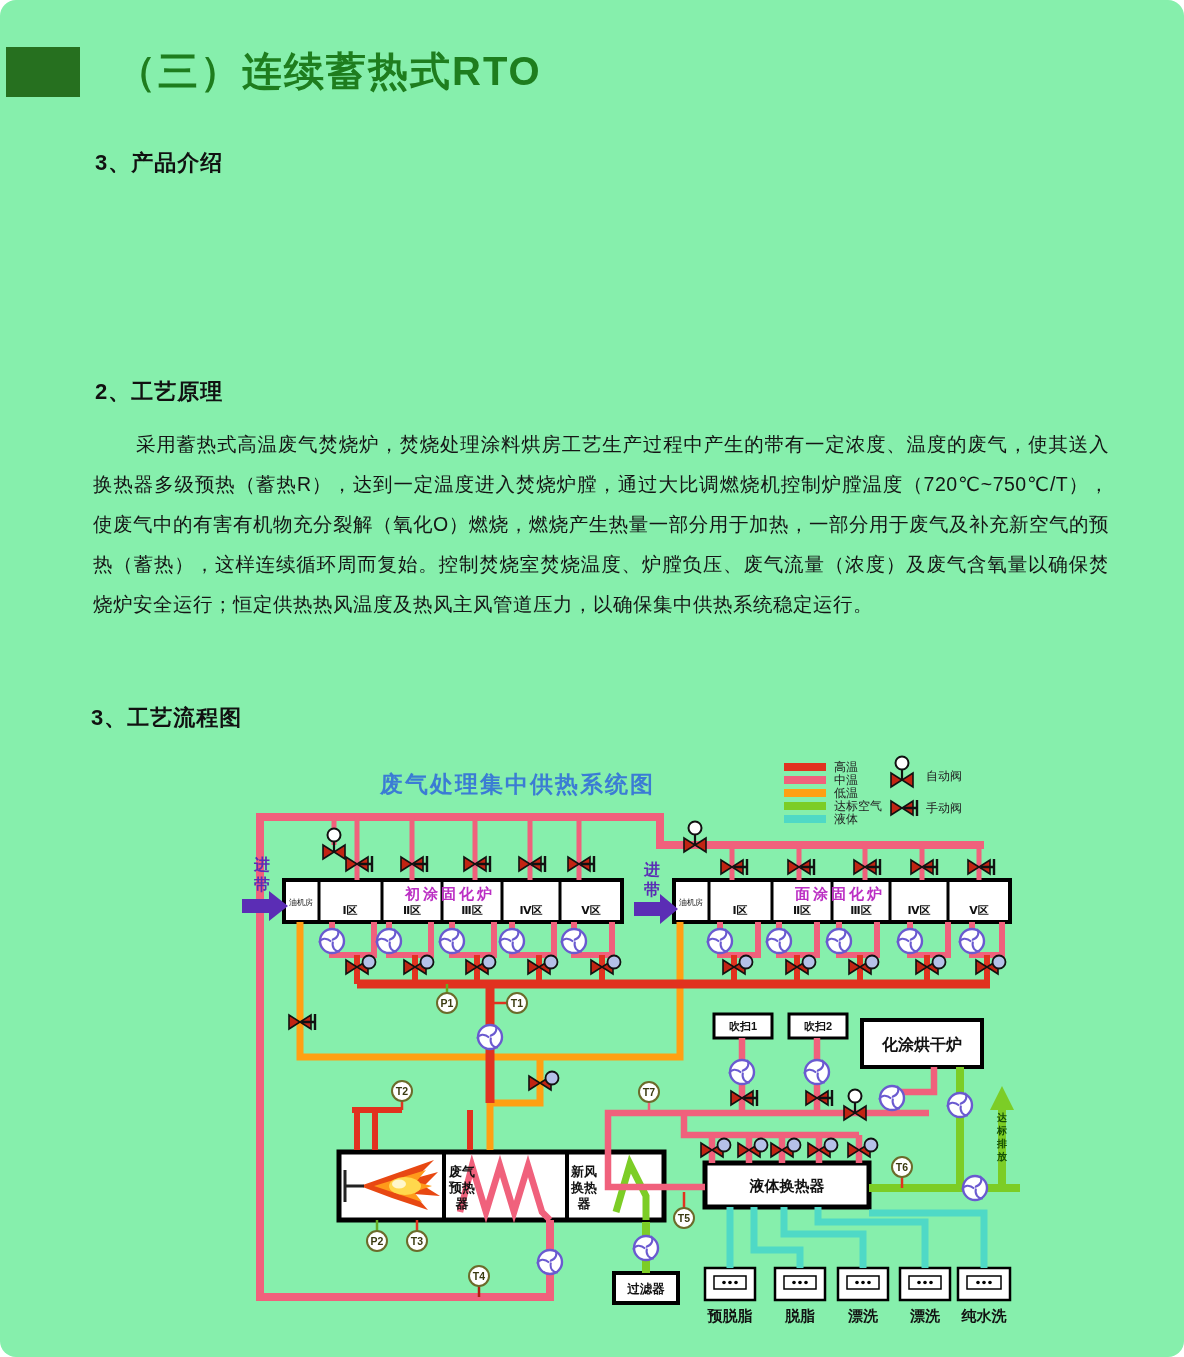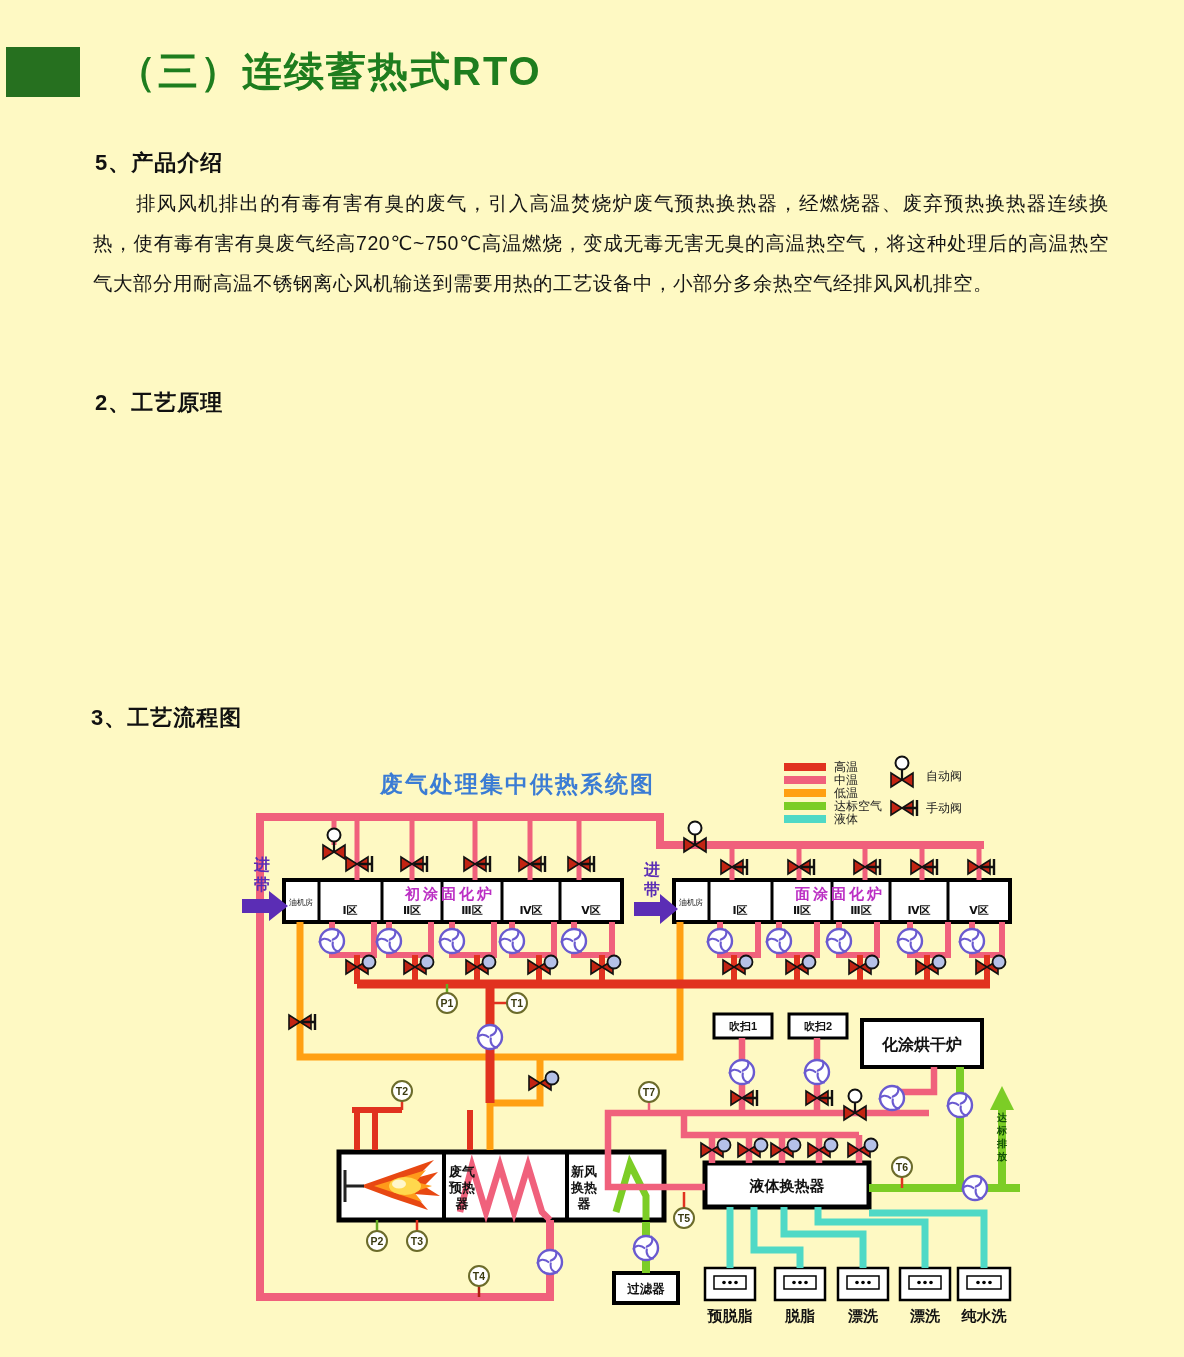--- a/index.html
+++ b/index.html
@@ -1,17 +1,17 @@
 <!DOCTYPE html>
 <html><head>
 <meta charset="utf-8">
 <style>
   html,body{margin:0;padding:0;background:#ffffff;}
-  #page{position:relative;width:1184px;height:1357px;background:#fef9c3;overflow:hidden;
-        font-family:"Liberation Sans","DejaVu Sans",sans-serif;}
+  #page{position:relative;width:1184px;height:1357px;background:#86efac;overflow:hidden;
+        font-family:"Liberation Sans","DejaVu Sans",sans-serif;border-radius:16px;}
   .abs{position:absolute;}
   #green-block{left:6px;top:47px;width:74px;height:50px;background:#26701f;}
   #doc-title{left:116px;top:44px;font-size:40px;font-weight:bold;color:#1e7d1e;letter-spacing:2px;}
   .sec-head{font-size:22px;font-weight:bold;color:#111;letter-spacing:1px;}
   .body-par{width:1016px;font-size:19.5px;line-height:40px;color:#151515;text-align:justify;
             text-indent:2.2em;letter-spacing:0.5px;}
   #diagram-wrap{left:237px;top:752px;width:815px;height:585px;}
   svg{display:block;}
   text{font-family:"Liberation Sans","DejaVu Sans",sans-serif;}
   .lbl{text-anchor:middle;fill:#111;}
@@ -26,24 +26,24 @@
   .boxlbl{font-weight:bold;}
 </style>
 </head>
 <body>
 
 <div id="page">
 
   <div class="abs" id="green-block"></div>
   <div class="abs" id="doc-title">（三）连续蓄热式RTO</div>
 
-  <div class="abs sec-head" style="left:95px;top:148px;">5、产品介绍</div>
-  <div class="abs body-par" style="left:93px;top:183px;">排风风机排出的有毒有害有臭的废气，引入高温焚烧炉废气预热换热器，经燃烧器、废弃预热换热器连续换热，使有毒有害有臭废气经高720℃~750℃高温燃烧，变成无毒无害无臭的高温热空气，将这种处理后的高温热空气大部分用耐高温不锈钢离心风机输送到需要用热的工艺设备中，小部分多余热空气经排风风机排空。</div>
-
-  <div class="abs sec-head" style="left:95px;top:388px;">2、工艺原理</div>
+  <div class="abs sec-head" style="left:95px;top:148px;">3、产品介绍</div>
+
+  <div class="abs sec-head" style="left:95px;top:377px;">2、工艺原理</div>
+  <div class="abs body-par" style="left:93px;top:424px;">采用蓄热式高温废气焚烧炉，焚烧处理涂料烘房工艺生产过程中产生的带有一定浓度、温度的废气，使其送入换热器多级预热（蓄热R），达到一定温度进入焚烧炉膛，通过大比调燃烧机控制炉膛温度（720℃~750℃/T），使废气中的有害有机物充分裂解（氧化O）燃烧，燃烧产生热量一部分用于加热，一部分用于废气及补充新空气的预热（蓄热），这样连续循环周而复始。控制焚烧室焚烧温度、炉膛负压、废气流量（浓度）及废气含氧量以确保焚烧炉安全运行；恒定供热热风温度及热风主风管道压力，以确保集中供热系统稳定运行。</div>
 
   <div class="abs sec-head" style="left:91px;top:703px;">3、工艺流程图</div>
 
   <div class="abs" id="diagram-wrap">
   <svg width="815" height="585" viewBox="225 752 815 585">
     <defs>
       <g id="mv">
         <polygon points="-11,-7 -11,7 0,0" fill="#c22413" stroke="#111" stroke-width="1.6"></polygon>
         <polygon points="11,-7 11,7 0,0" fill="#c22413" stroke="#111" stroke-width="1.6"></polygon>
         <path d="M2,0 H15 M15,-8 V8" stroke="#111" stroke-width="2.4" fill="none"></path>

